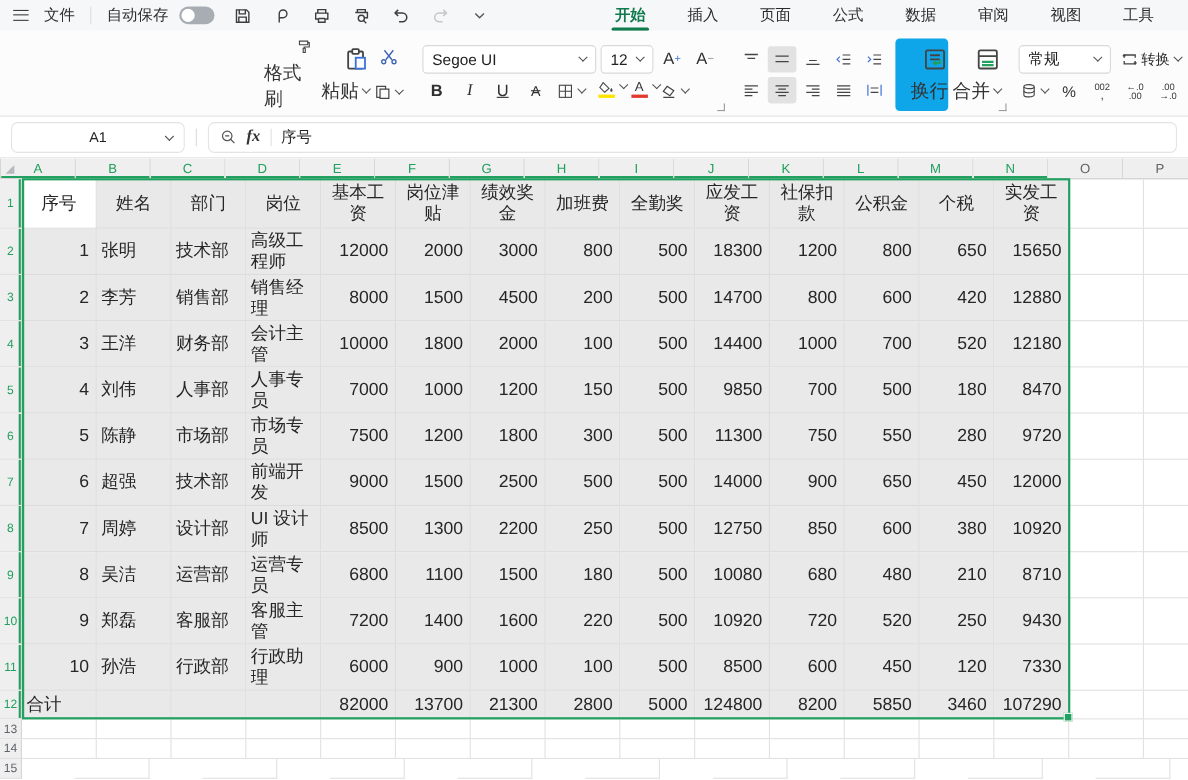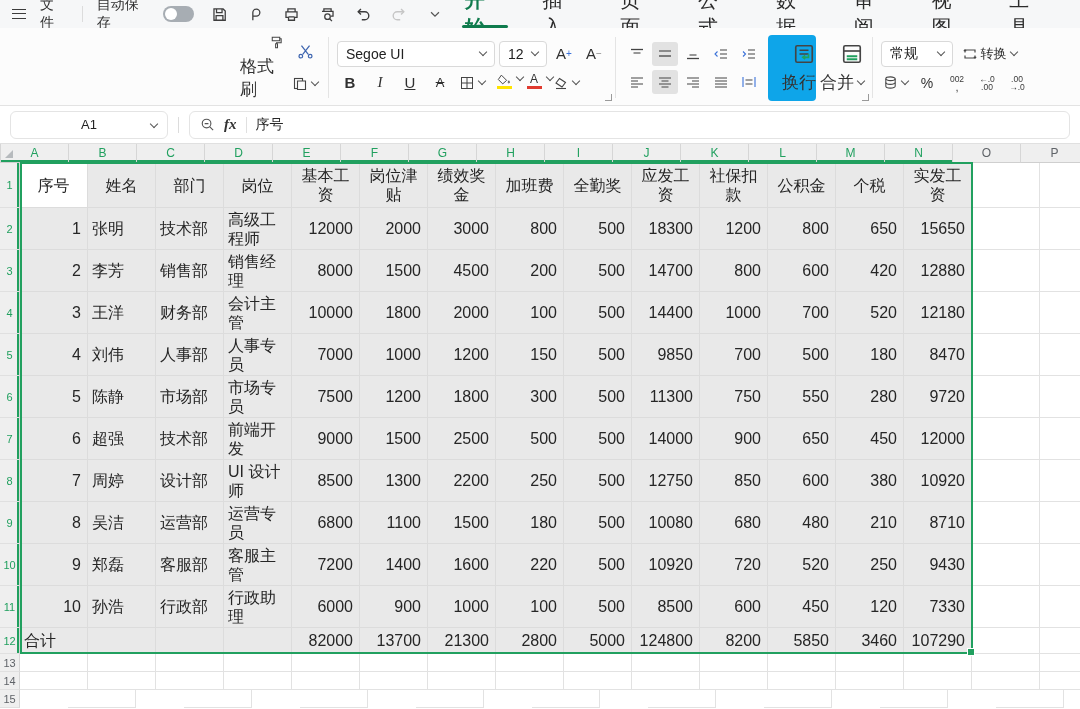--- a/index.html
+++ b/index.html
@@ -17,40 +17,40 @@
   .menubar{height:28px;background:#f6f7f8;display:flex;align-items:center;padding:0 12px;font-size:14px}
   .mb-left{display:flex;align-items:center;gap:14px}
   .hamburger{width:14px;height:10px;border-top:1.6px solid #3c3c3c;border-bottom:1.6px solid #3c3c3c;position:relative;cursor:pointer}
   .hamburger:before{content:"";position:absolute;left:0;right:0;top:2.8px;border-top:1.6px solid #3c3c3c}
   .mb-label{color:#303030}
   .vsep{width:1px;height:16px;background:#dcdcdc}
   .toggle{width:32px;height:16px;border-radius:8px;background:#a7adb3;position:relative;cursor:pointer;margin-left:-4px}
   .toggle .knob{position:absolute;left:2px;top:2px;width:12px;height:12px;border-radius:50%;background:#fff}
   .mb-ic{width:22px;height:22px;display:flex;align-items:center;justify-content:center;border-radius:4px;cursor:pointer}
   .mb-tabs{display:flex;align-items:center;margin-left:auto;gap:0;height:100%}
-  .tab{padding:12px 19px;height:100%;display:flex;align-items:center;font-size:20px;color:#2b2b2b;cursor:pointer;position:relative}
+  .tab{padding:12px 19px;height:100%;display:flex;align-items:center;font-size:14px;color:#2b2b2b;cursor:pointer;position:relative}
   .tab.active{color:var(--tabgreen);font-weight:bold}
   .tab.active:after{content:"";position:absolute;left:16px;right:16px;bottom:0;height:3px;border-radius:2px;background:var(--tabgreen)}
   
   .ribbon{height:78px;background:#fcfcfc;border-bottom:1px solid #e3e3e3;display:flex;align-items:stretch;padding:5px 6px 3px 0;position:relative}
   .group{display:flex;align-items:center;position:relative;padding:0 8px}
   .launcher{position:absolute;right:3px;bottom:1px;width:7px;height:7px;border-right:1px solid #9a9a9a;border-bottom:1px solid #9a9a9a;cursor:pointer}
   .gsep{width:1px;background:#e4e4e4;margin:4px 0}
   .bigbtn{width:48px;height:66px;display:flex;flex-direction:column;align-items:flex-end;justify-content:center;gap:5px;border-radius:4px;cursor:pointer;font-size:17px;color:#333}
   .bigbtn.hl{background:#0ea5e9}
   .lblrow{display:flex;align-items:center}
   .stack2{display:flex;flex-direction:column;justify-content:center;gap:8px;margin-left:2px}
   .sbtn{min-width:26px;height:24px;display:flex;align-items:center;justify-content:center;border-radius:3px;cursor:pointer;padding:0 2px}
   .sbtn.hl{background:#e2e2e2}
   .tworow{display:flex;flex-direction:column;justify-content:center;gap:4px}
   .rowflex{display:flex;align-items:center;gap:4px}
   .selectbox{height:26px;border:1px solid #d9d9d9;border-radius:4px;background:#fff;display:flex;align-items:center;padding:0 8px;font-size:14px;color:#222;cursor:pointer}
   .fontname{width:158px}
   .fontsize{width:48px}
-  .numfmt{width:72px}
+  .numfmt{width:84px}
   .selectbox .chev{margin-left:auto}
   .glyph{font-size:15px;color:#303030}
   .bld{font-weight:bold}.ita{font-style:italic;font-family:"Liberation Serif",serif}.und{text-decoration:underline}
   .strk{text-decoration:line-through}
   .colorbar{width:15px;height:3px;margin-top:1px}
   .cbtn{display:flex;flex-direction:column;align-items:center;justify-content:center}
   .mini{font-size:8.5px;line-height:8px;color:#3a3a3a;text-align:center}
   .alignicons{display:grid;grid-template-columns:repeat(5,26px);grid-template-rows:24px 24px;gap:4px 2px;margin-right:6px}
   
   .fbar{height:38px;background:#fff;border-bottom:1px solid #e0e0e0;display:flex;align-items:center;padding:0 10px;gap:10px}
@@ -153,20 +153,31 @@
     <div class="bigbtn">
       <svg width="24" height="24" viewBox="0 0 16 16" fill="none" stroke="var(--icon)" stroke-width="1.1">
         <path d="M4 2.5h8v3.6H4z"></path>
           <path d="M12 4h1.5v4.2H8.6v1.2"></path>
           <path d="M7.6 9.4h2v4.2h-2z"></path>
       </svg>
       <span class="lblrow">
           <span>格式刷</span>
         </span>
     </div>
+    <div class="bigbtn">
+      <svg width="24" height="24" viewBox="0 0 16 16" fill="none" stroke="var(--icon)" stroke-width="1.1">
+        <rect x="3" y="3.2" width="9" height="10.4" rx="0.8"></rect>
+          <rect x="5.5" y="1.8" width="4" height="2.8" rx="0.6" fill="#fcfcfc"></rect>
+        <rect x="7.6" y="7" width="5.6" height="6.6" fill="#fcfcfc" stroke="var(--blue)"></rect>
+      </svg>
+      <span class="lblrow">
+          <span>粘贴</span>
+          <span class="chev"></span>
+        </span>
+    </div>
     <div class="stack2">
       <div class="sbtn">
         <svg width="17" height="17" viewBox="0 0 16 16" fill="none" stroke="#3f66b0" stroke-width="1.2">
           <path d="M4.2 2.5l6.4 8.2M11.8 2.5L5.4 10.7"></path>
             <circle cx="3.6" cy="12.4" r="1.7"></circle>
             <circle cx="12.4" cy="12.4" r="1.7"></circle>
         </svg>
       </div>
       <div class="sbtn">
         <svg width="16" height="16" viewBox="0 0 16 16" fill="none" stroke="var(--icon)" stroke-width="1.1">

